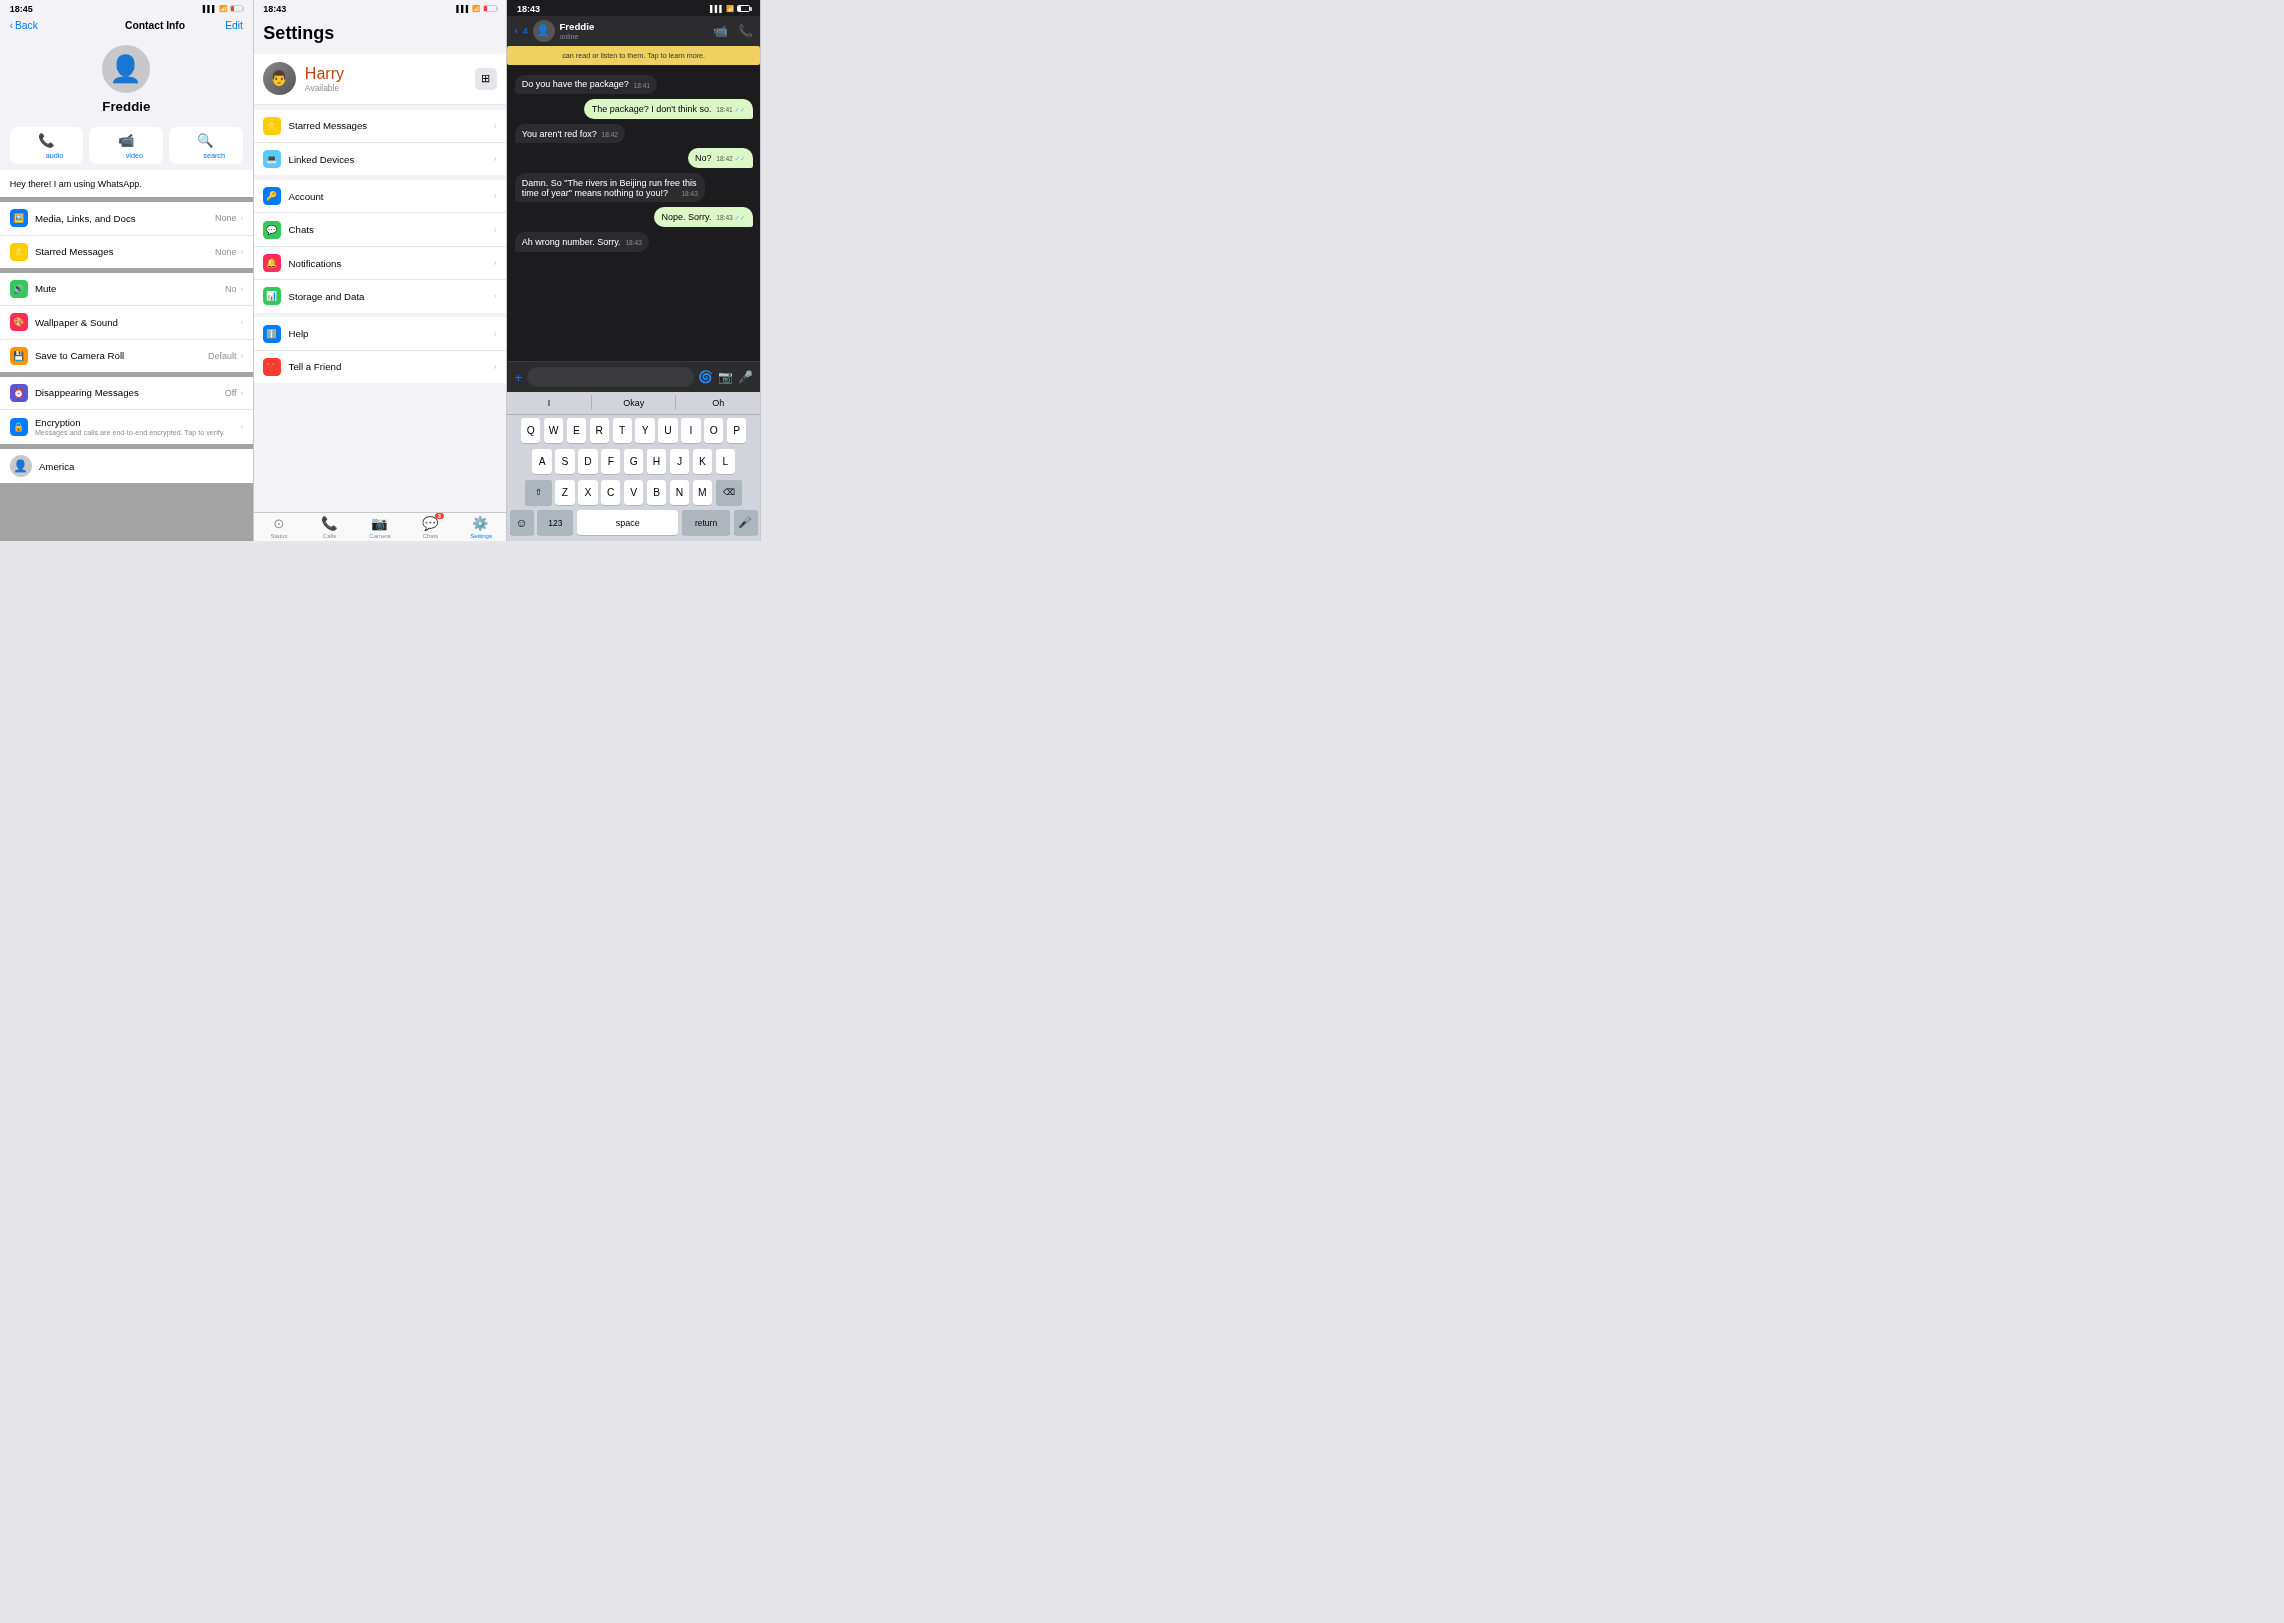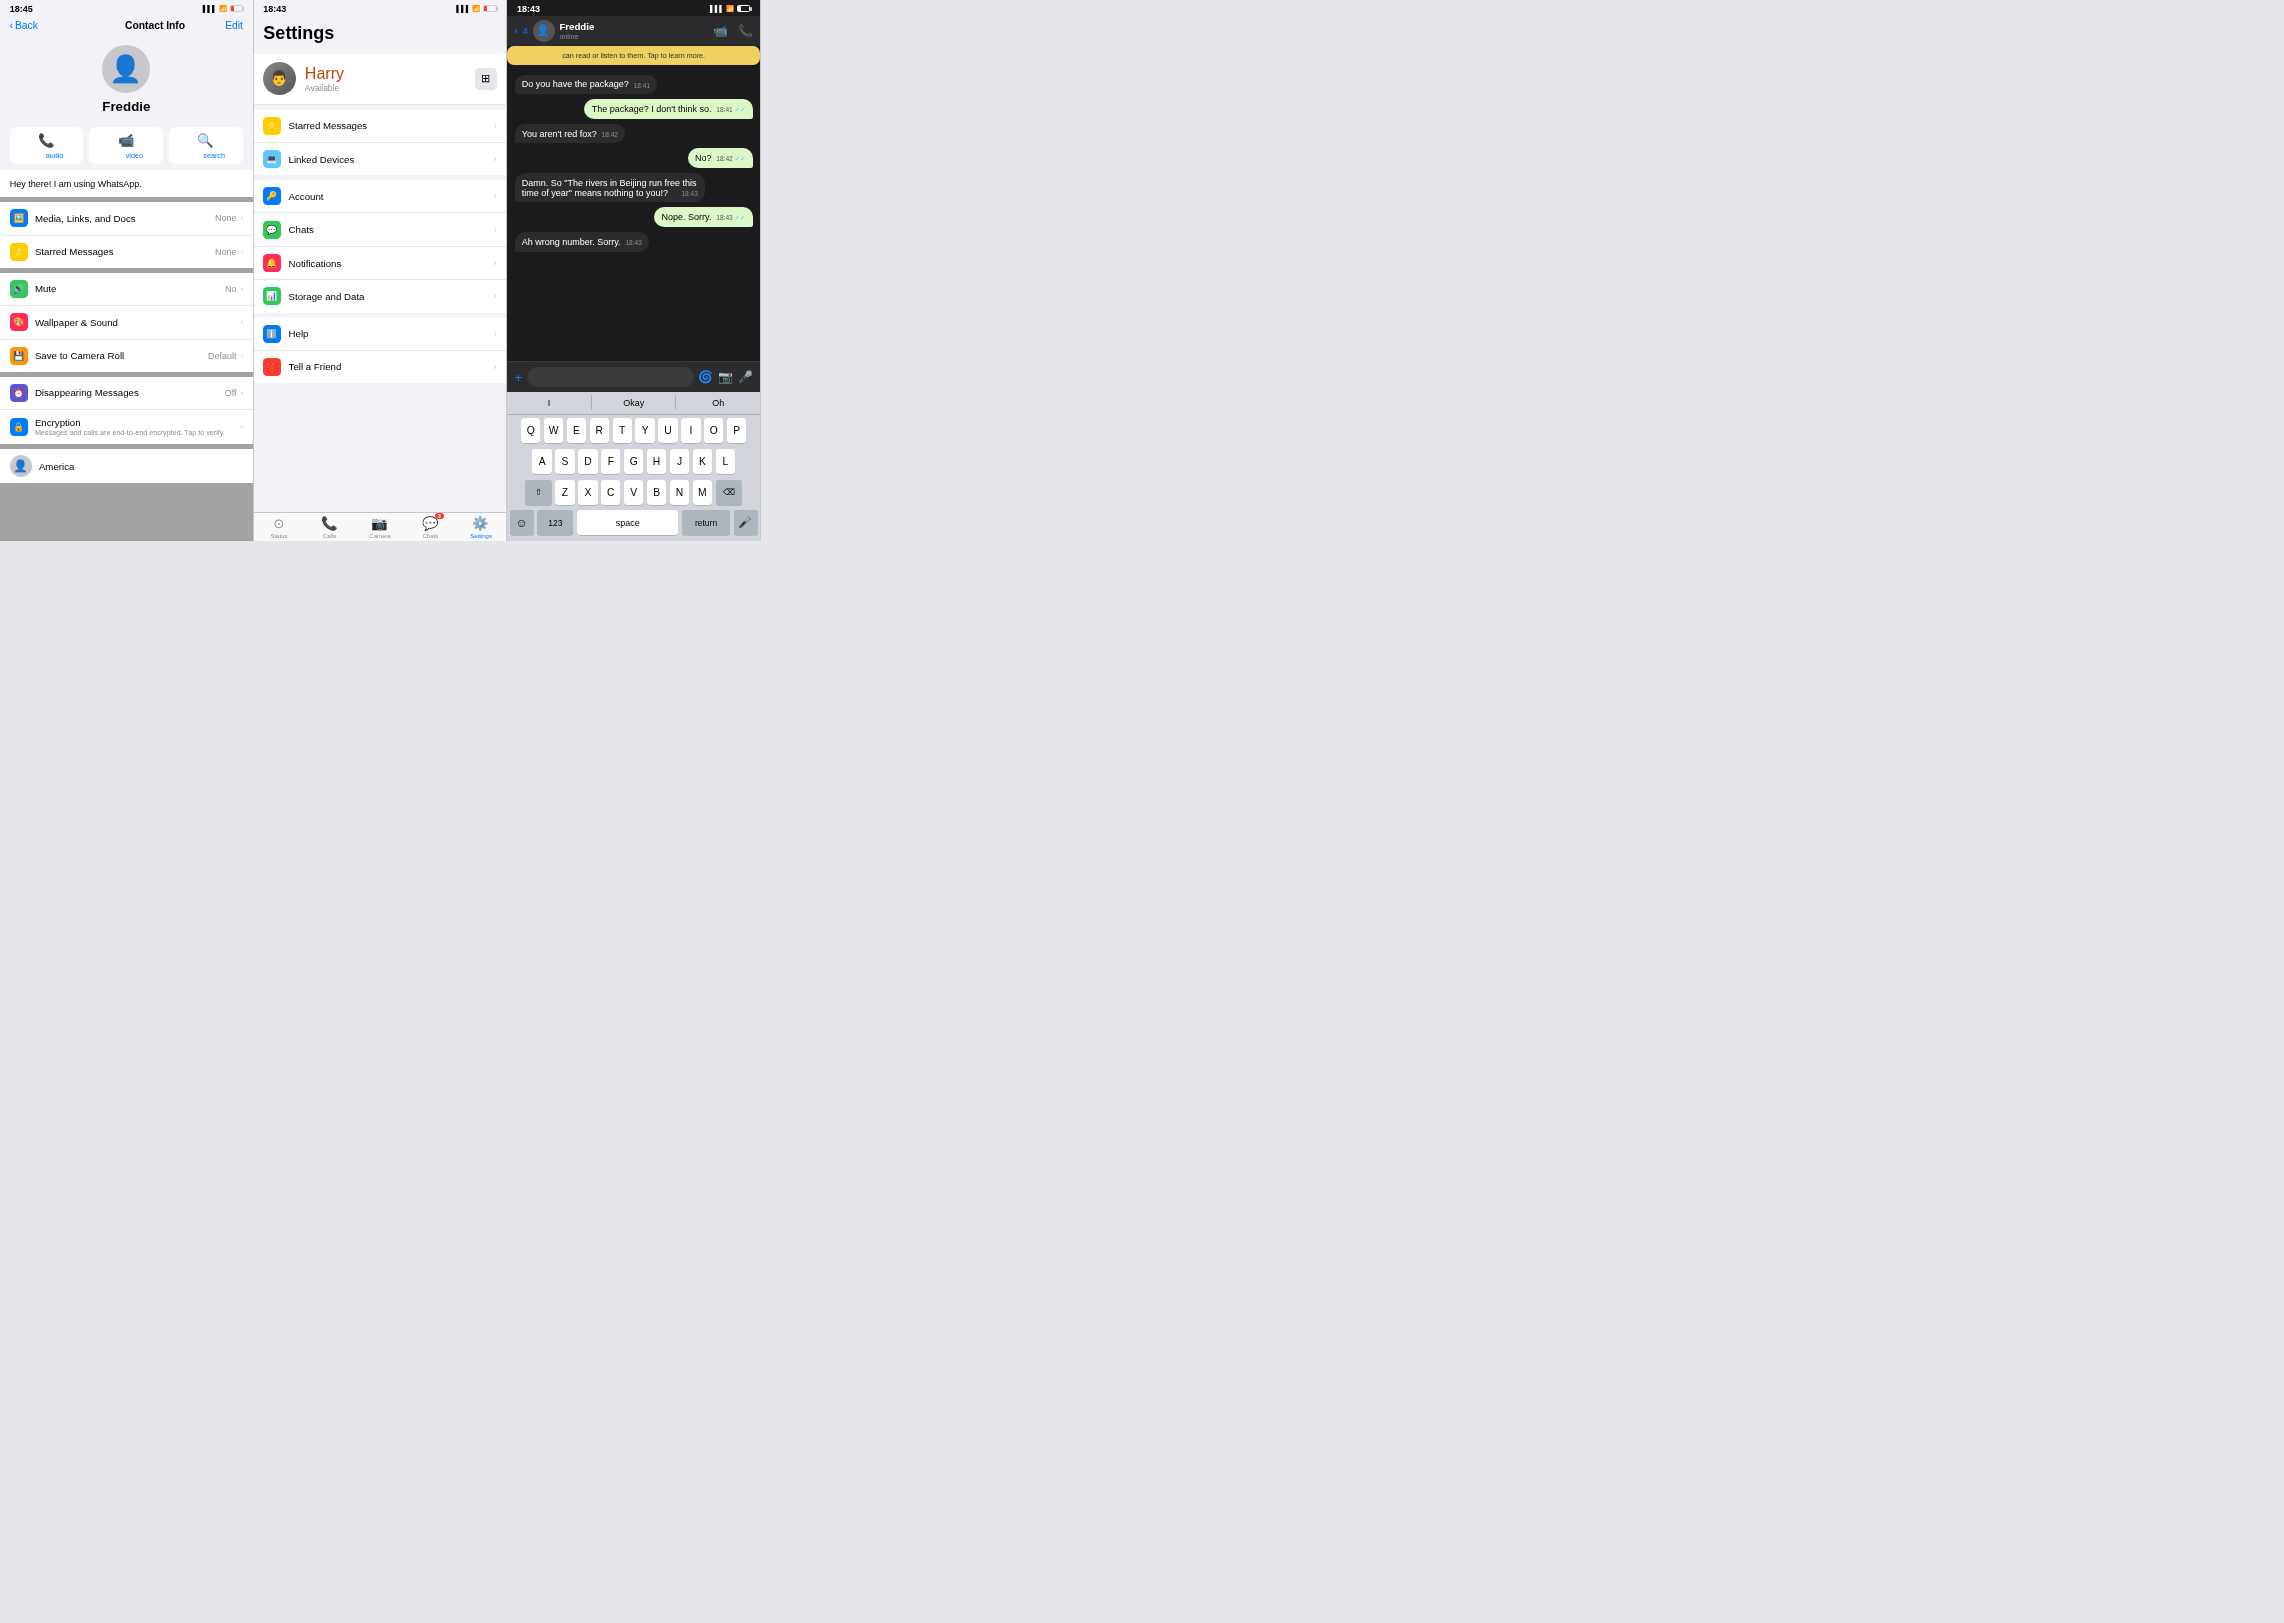--- a/index.html
+++ b/index.html
@@ -290,21 +290,21 @@
       overflow-y: auto;
       padding: 7.2px;
       display: flex;
       flex-direction: column;
       gap: 4.8px;
       background: #1c1c1e;
     }
 
     .notification-banner {
       background: #f0d060;
-      border-radius: 7px;
+      border-radius: 2px;
       padding: 4.8px 7.2px;
       font-size: 7.2px;
       color: #333;
       text-align: center;
       margin-bottom: 2.4px;
     }
 
     .msg-row {
       display: flex;
       flex-direction: column;

